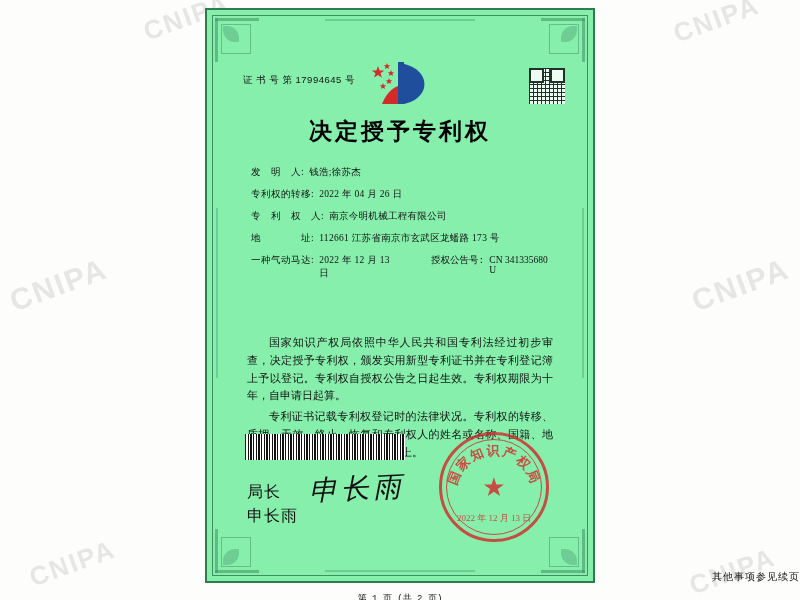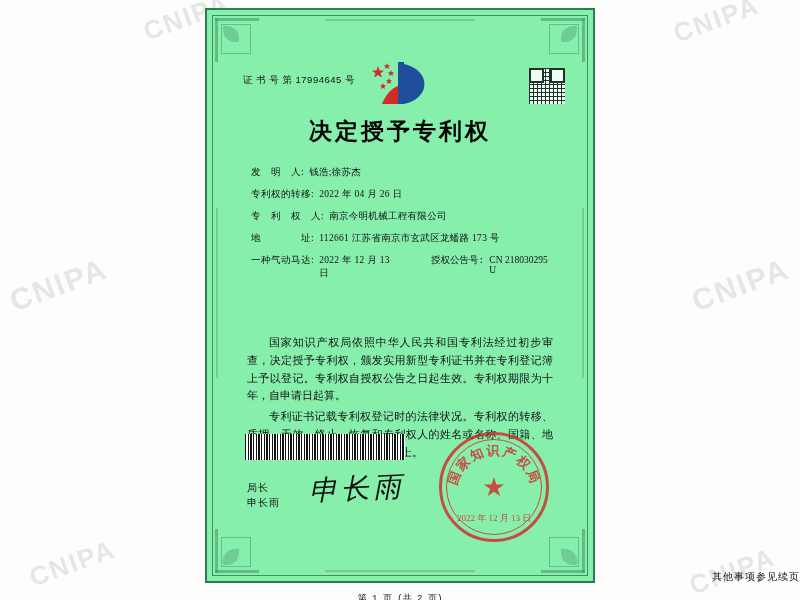--- a/index.html
+++ b/index.html
@@ -234,21 +234,21 @@
       #fff 4px, #fff 5px,
       #111 5px, #111 7px,
       #fff 7px, #fff 8px
     );
   }
 
   .sign-label {
     position: absolute;
     left: 18px;
     top: 446px;
-    font-size: 10px;
+    font-size: 16px;
     line-height: 1.5;
     font-family: "Liberation Serif", serif;
     color: #111;
   }
   .sign-label div { letter-spacing: 1px; }
 
   #handwriting {
     position: absolute;
     left: 80px;
     top: 436px;
@@ -402,21 +402,21 @@
           <span class="val">南京今明机械工程有限公司</span>
         </div>
         <div class="field">
           <span class="lbl">地　　　　址:</span>
           <span class="val">112661 江苏省南京市玄武区龙蟠路 173 号</span>
         </div>
         <div class="field two">
           <span class="lbl">一种气动马达:</span>
           <span class="val">2022 年 12 月 13 日</span>
           <span class="lbl2">授权公告号:</span>
-          <span class="val2">CN 218030295 U</span>
+          <span class="val2">CN 341335680 U</span>
         </div>
       </div>
 
       <div class="para-block">
         <div class="para">国家知识产权局依照中华人民共和国专利法经过初步审查，决定授予专利权，颁发实用新型专利证书并在专利登记簿上予以登记。专利权自授权公告之日起生效。专利权期限为十年，自申请日起算。</div>
         <div class="para">专利证书记载专利权登记时的法律状况。专利权的转移、质押、无效、终止、恢复和专利权人的姓名或名称、国籍、地址变更等事项记载在专利登记簿上。</div>
       </div>
 
       <div id="barcode"></div>
 

